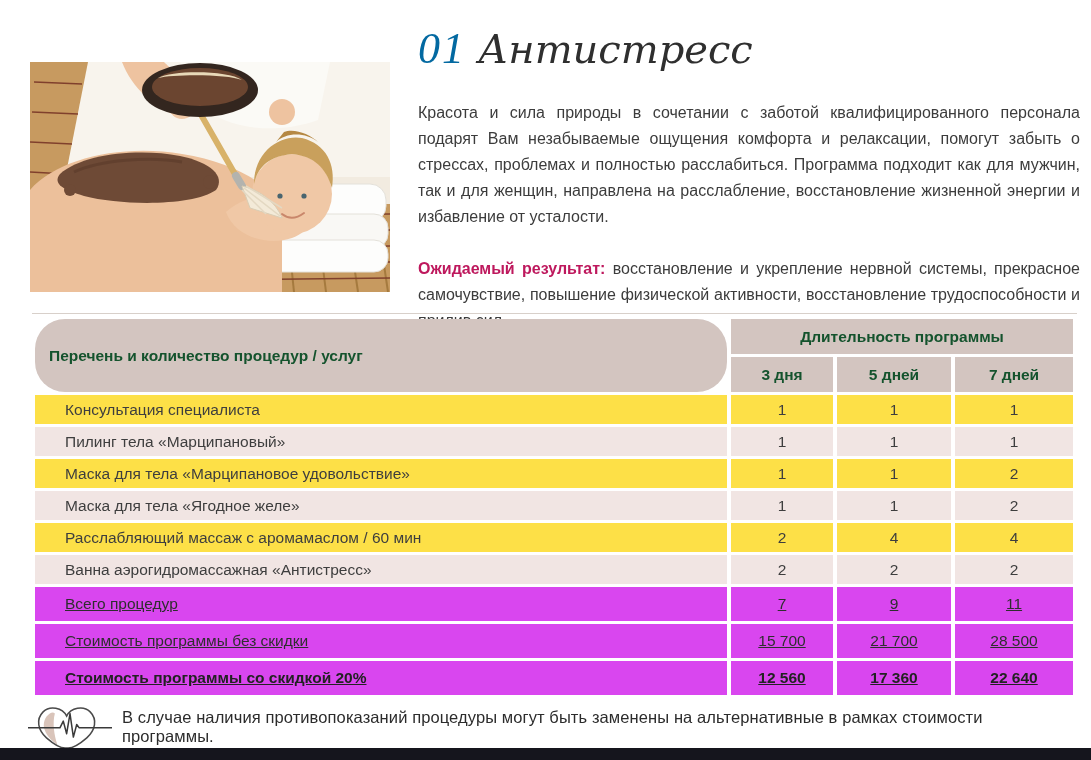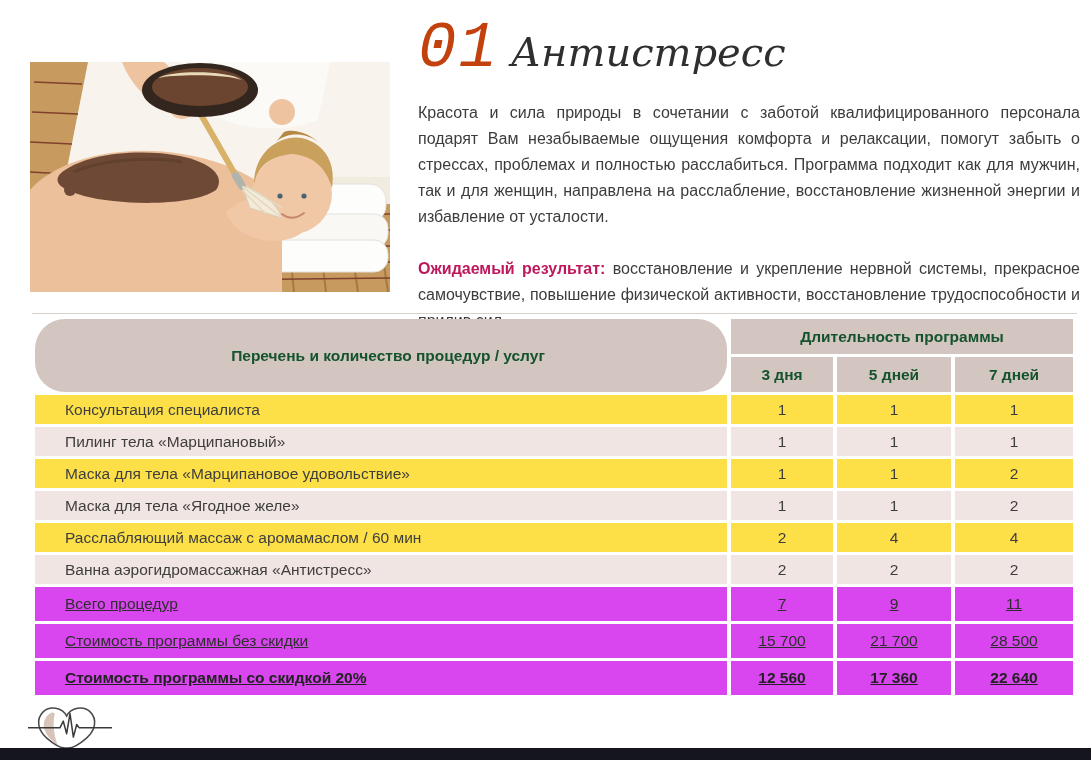--- a/index.html
+++ b/index.html
@@ -7,22 +7,22 @@
   .page {
     position:relative; width:1091px; height:760px; overflow:hidden;
     background:#ffffff; font-family:"Liberation Sans", sans-serif; color:#3b3b3b;
   }
   
   .photo { position:absolute; left:30px; top:62px; width:360px; height:230px; }
   
   .header-block { position:absolute; left:418px; top:14px; width:662px; }
   .title-row { display:flex; align-items:baseline; height:80px; }
   .num {
-    font-family:Liberation Mono, monospace; font-style:italic; font-weight:400;
-    font-size:64px; line-height:70px; color:#c2410c; letter-spacing:2px;
+    font-family:Liberation Serif, serif; font-style:italic; font-weight:400;
+    font-size:44px; line-height:70px; color:#0369a1; letter-spacing:2px;
   }
   .title {
     font-family:"DejaVu Serif", serif; font-style:italic; font-weight:400;
     font-size:40px; color:#2f2f2f; margin-left:12px;
   }
   .intro, .expected {
     font-size:16px; line-height:26px; color:#3c3c3c;
     text-align:justify; text-align-last:left;
   }
   .intro { margin-top:6px; }
@@ -34,21 +34,21 @@
     position:absolute; left:31px; top:316px;
     border-collapse:separate; border-spacing:4px 3px;
     table-layout:fixed; width:1046px;
   }
   table.program th, table.program td { font-size:15.5px; white-space:nowrap; overflow:hidden; }
   col.c-label { width:692px; }
   col.c-d3 { width:102px; }
   col.c-d5 { width:114px; }
   col.c-d7 { width:118px; }
   th { background:#d3c5c0; color:#14532d; font-weight:bold; height:35px; }
-  th.services { text-align:center; padding-left:14px; vertical-align:middle;border-radius:30px; }
+  th.services { text-align:left; padding-left:14px; vertical-align:middle;border-radius:30px; }
   th.duration { text-align:center; }
   td.label { text-align:left; padding-left:30px; }
   td.val { text-align:center; }
   tr.service td { height:29px; color:#3e3e3e; }
   tr.r-light td { background:#fde047; }
   tr.r-pink td { background:#f1e5e3; }
   tr.total td, tr.price td, tr.price-discount td { background:#d946ef; height:34px; color:#2e2e2e;text-decoration:underline; }
   tr.price-discount td { font-weight:bold; color:#222; }
   
   .footnote { position:absolute; left:28px; top:702px; width:1050px; height:50px; display:flex; align-items:center; }
@@ -234,16 +234,17 @@
   </table>
 
   <div class="footnote">
     <span class="icon">
       <svg width="84" height="50" viewBox="0 0 100 58">
         <path d="M26,13 C20,17 17,25 20,33 C23,41 30,47 35,50 C31,39 29,24 32,13 C30,11 28,12 26,13 Z" fill="#d9c4ba"></path>
         <path d="M46,16 C41,6 26,3 18,11 C9,20 12,33 22,42 C30,49 40,55 46,54 C52,55 62,49 70,42 C80,33 83,20 74,11 C66,3 51,6 46,16 Z" fill="none" stroke="#4a4a4a" stroke-width="1.8"></path>
         <polyline points="0,30 38,30 42,22 46,37 50,13 54,41 58,26 61,30 100,30" fill="none" stroke="#3a3a3a" stroke-width="1.8" stroke-linejoin="round"></polyline>
       </svg>
     </span>
+    <span class="note-text">В случае наличия противопоказаний процедуры могут быть заменены на альтернативные в рамках стоимости программы.</span>
   </div>
 
   <div class="bottom-bar"></div>
 </div>
 
 </body></html>

